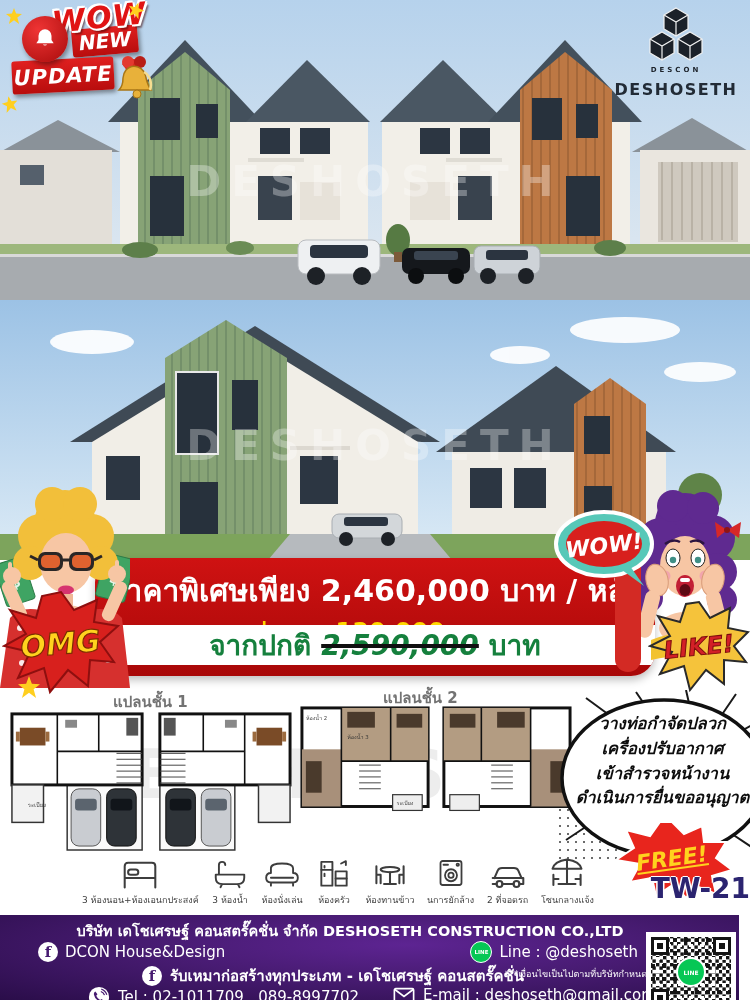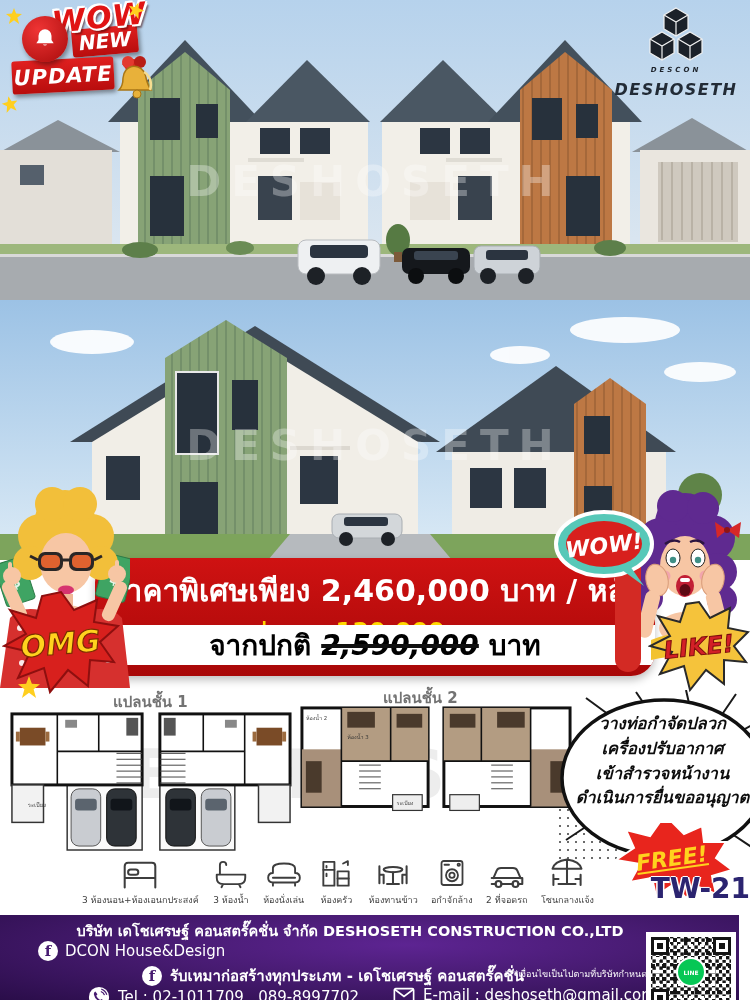--- a/index.html
+++ b/index.html
@@ -15,32 +15,32 @@
     display:flex;align-items:center;justify-content:center;border-radius:3px;z-index:8;
     box-shadow:2px 3px 4px rgba(0,0,0,.4);}
   .badge-new{left:72px;top:27px;width:66px;height:28px;font-size:20px;transform:rotate(-5deg);}
   .badge-update{left:12px;top:59px;width:102px;height:33px;font-size:21px;transform:rotate(-3deg);letter-spacing:1px;}
   .bell-circle{left:22px;top:16px;width:46px;height:46px;border-radius:50%;z-index:9;
     background:radial-gradient(circle at 35% 30%,#ef3434,#a90c0c);display:flex;align-items:center;justify-content:center;
     box-shadow:2px 3px 5px rgba(0,0,0,.4);}
   .star{width:16px;height:16px;background:#ffcf1f;z-index:9;
     clip-path:polygon(50% 0,63% 35%,100% 38%,71% 60%,82% 100%,50% 76%,18% 100%,29% 60%,0 38%,37% 35%);}
   
-  .logo{right:6px;top:6px;width:136px;text-align:center;z-index:9;font-style:italic;}
+  .logo{right:6px;top:6px;width:136px;text-align:center;z-index:9;}
   .logo-text{font-size:16px;font-weight:700;color:#222b36;letter-spacing:1.5px;margin-top:2px;}
   
   .wm{font-weight:700;letter-spacing:10px;color:rgba(255,255,255,.32);font-size:42px;white-space:nowrap;z-index:3;}
   .wm-plan{color:rgba(130,130,130,.14);font-size:68px;letter-spacing:14px;z-index:0;}
   
   .banner{left:95px;top:558px;width:560px;height:118px;background:linear-gradient(#cf1212,#a80808);
     border-radius:24px;z-index:5;overflow:hidden;box-shadow:0 4px 8px rgba(0,0,0,.25);}
   .banner-l1{margin-top:9px;text-align:center;font-size:30px;font-weight:900;color:#fff;white-space:nowrap;}
   .banner-l2{text-align:center;font-size:24px;font-weight:800;color:#ffd900;margin-top:-2px;white-space:nowrap;}
   .banner-strip{position:absolute;left:0;right:0;bottom:11px;height:40px;background:#fff;
-    display:flex;align-items:center;justify-content:center;gap:10px;font-size:28px;font-weight:700;color:#000000;}
+    display:flex;align-items:center;justify-content:center;gap:10px;font-size:28px;font-weight:700;color:#15803d;}
   .strike{text-decoration:line-through;text-decoration-thickness:3.5px;text-decoration-color:#101010;font-style:italic;}
   
   .lady-left{left:0;top:468px;width:130px;height:220px;z-index:6;}
   .lady-right{left:615px;top:478px;width:135px;height:232px;z-index:6;}
   .burst-omg{left:2px;top:590px;width:118px;height:105px;z-index:7;}
   .bubble-wow{left:552px;top:508px;width:108px;height:78px;z-index:7;}
   .burst-like{left:648px;top:600px;width:102px;height:92px;z-index:7;}
   .dots{background-image:radial-gradient(circle,#3a3a3a 1.2px,transparent 1.4px);background-size:8px 8px;opacity:.75;z-index:4;}
   
   .plan-label{font-size:15px;font-weight:700;color:#737373;z-index:2;}
@@ -496,21 +496,21 @@
       <div class="amen-label">ห้องทานข้าว</div>
     </div>
     <div class="amen">
       <svg width="36" height="34" viewBox="0 0 48 40" fill="none" stroke="#3d3d3d" stroke-width="2.4" stroke-linecap="round" stroke-linejoin="round">
         <rect x="10" y="4" width="28" height="32" rx="3"></rect>
           <circle cx="24" cy="23" r="8"></circle>
           <circle cx="24" cy="23" r="3.5"></circle>
         <path d="M14 9 h6"></path>
           <circle cx="33" cy="9" r="1.6"></circle>
       </svg>
-      <div class="amen-label">อกำจักล้าง</div>
+      <div class="amen-label">นการยักล้าง</div>
     </div>
     <div class="amen">
       <svg width="42" height="34" viewBox="0 0 48 40" fill="none" stroke="#3d3d3d" stroke-width="2.4" stroke-linecap="round" stroke-linejoin="round">
         <path d="M8 26 l4-9 q1-3 5-3 h14 q4 0 5 3 l4 9 M6 26 h36 v7 h-5 M6 33 h5 M17 33 h14"></path>
         <circle cx="14" cy="33" r="3.5"></circle>
           <circle cx="34" cy="33" r="3.5"></circle>
       </svg>
       <div class="amen-label">2 ที่จอดรถ</div>
     </div>
     <div class="amen">
@@ -520,20 +520,24 @@
       <div class="amen-label">โซนกลางแจ้ง</div>
     </div>
   </div>
 
   <div class="abs footer">
     <div class="f-company">บริษัท เดโชเศรษฐ์ คอนสตรั๊คชั่น จำกัด DESHOSETH CONSTRUCTION CO.,LTD</div>
     <div class="f-row2">
       <div class="f-item">
         <span class="fb-ic">f</span>
         <span>DCON House&amp;Design</span>
+      </div>
+      <div class="f-item">
+        <span class="line-ic">LINE</span>
+        <span>Line : @deshoseth</span>
       </div>
     </div>
     <div class="f-row3">
       <span class="fb-ic">f</span>
       <span>รับเหมาก่อสร้างทุกประเภท - เดโชเศรษฐ์ คอนสตรั๊คชั่น</span>
     </div>
     <div class="f-note">***เงื่อนไขเป็นไปตามที่บริษัทกำหนด</div>
     <div class="f-row4">
       <svg width="22" height="22" viewBox="0 0 24 24">
         <circle cx="12" cy="12" r="11" fill="#fff"></circle>

